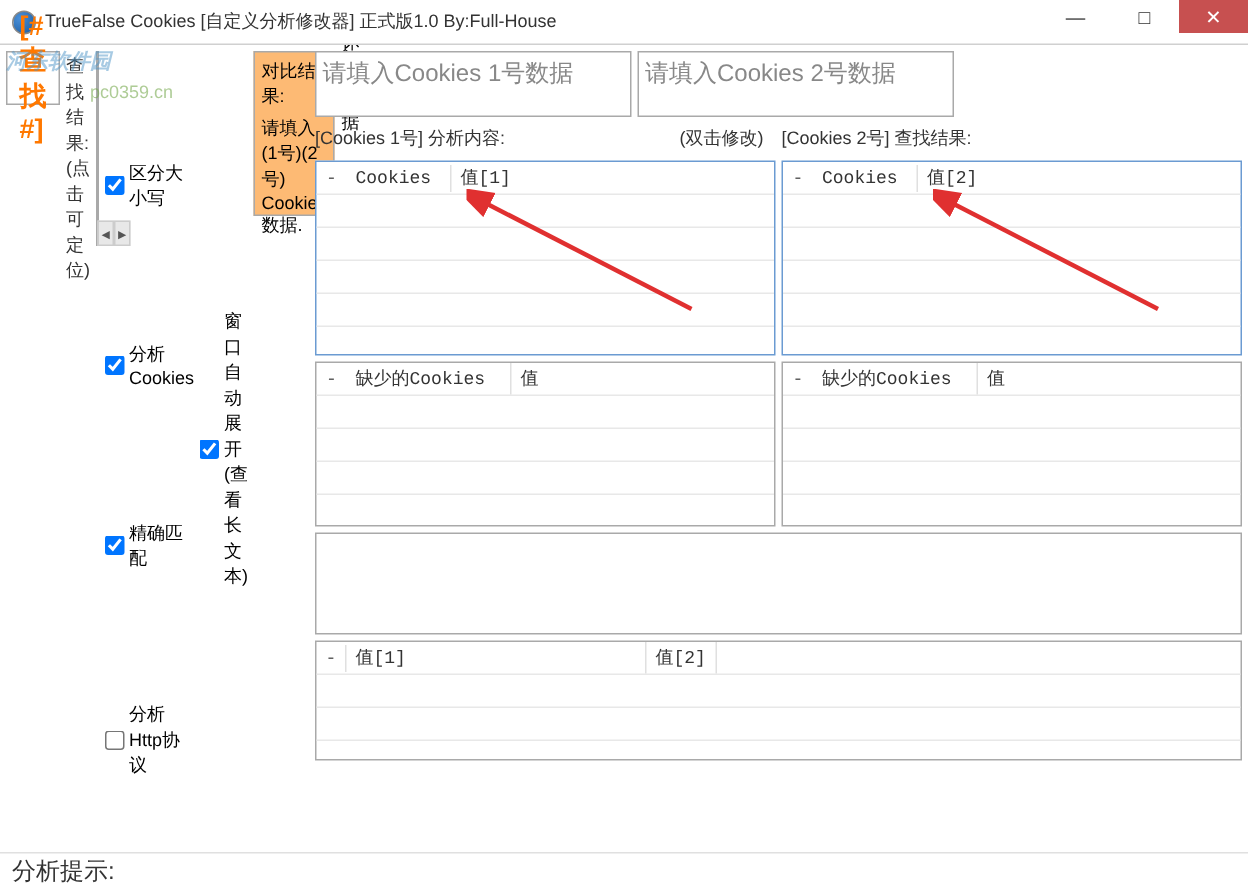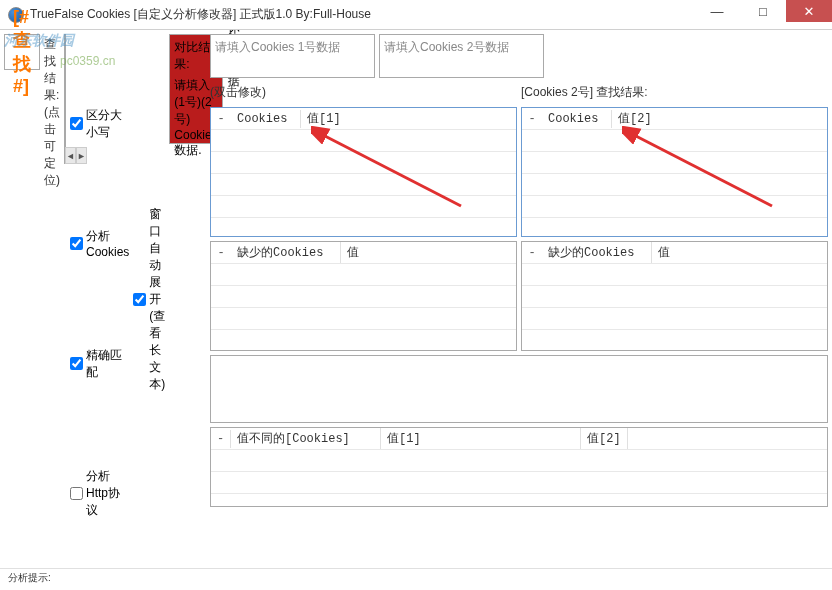--- a/index.html
+++ b/index.html
@@ -8,44 +8,44 @@
 .titlebar .icon { width: 16px; height: 16px; margin-right: 6px; border-radius: 50%; background: radial-gradient(circle at 30% 30%, #4a90d9, #1a5a9e); border: 1px solid #888; }
 .titlebar .title { color: #333; font-size: 12px; }
 .winbtns { position: absolute; right: 0; top: 0; display: flex; }
 .winbtn { width: 46px; height: 22px; display: flex; align-items: center; justify-content: center; font-size: 13px; color: #333; }
 .winbtn.close { background: #c75050; color: #fff; width: 46px; }
 .content { display: flex; height: calc(100% - 30px - 22px); padding: 4px; gap: 4px; }
 .leftcol { width: 202px; display: flex; flex-direction: row; gap: 4px; }
 .rightcol { flex: 1; display: flex; flex-direction: column; gap: 4px; }
 .row2col { display: flex; gap: 4px; }
 .row2col > div { flex: 1; }
-.textarea { border: 1px solid #a9a9a9; background: #fff; padding: 4px; font-size: 12px; color: #333; overflow: auto; resize: none; font-family: inherit; }
+.textarea { border: 1px solid #a9a9a9; background: #fff; padding: 4px; font-size: 16px; color: #333; overflow: auto; resize: none; font-family: inherit; }
 .textarea::placeholder { color: #888; }
 .grid { border: 1px solid #6b9bd2; background: #fff; position: relative; }
 .grid-row { display: flex; border-bottom: 1px solid #e8e8e8; height: 22px; align-items: center; }
 .grid-cell { padding: 2px 6px; font-size: 12px; color: #333; font-family: "Courier New", monospace; }
 .grid-expand { width: 20px; text-align: center; color: #555; }
 .grid2 { border: 1px solid #a9a9a9; background: #fff; }
 .grid2 .grid-row { border-bottom: 1px solid #e8e8e8; }
 .label { font-size: 12px; color: #333; padding: 2px 0; }
 .searchbox { height: 36px; border: 1px solid #a9a9a9; display: flex; align-items: center; padding: 0 8px; font-size: 18px; font-weight: bold; color: #ff7800; position: relative; }
 .results { flex: 1; border: 1px solid #a9a9a9; background: #fff; position: relative; }
 .results-scroll { position: absolute; bottom: 0; left: 0; right: 0; height: 17px; background: #f0f0f0; border-top: 1px solid #ddd; display: flex; }
 .scroll-arrow { width: 17px; height: 17px; background: #e8e8e8; border: 1px solid #ccc; display: flex; align-items: center; justify-content: center; font-size: 9px; color: #555; }
 .scroll-track { flex: 1; }
 .options { display: flex; flex-wrap: wrap; gap: 2px 8px; padding: 2px 0; margin-top: 28px; }
 .chk { display: flex; align-items: center; gap: 3px; font-size: 12px; }
 .chk input { width: 13px; height: 13px; }
 .seprow { display: flex; align-items: center; gap: 4px; font-size: 12px; padding: 2px 0; }
 .seprow input { width: 22px; height: 18px; border: 1px solid #a9a9a9; padding: 0 2px; font-size: 12px; }
-.compare { border: 1px solid #a9a9a9; background: #b91c1c; padding: 4px; font-size: 12px; height: 110px; }
+.compare { border: 1px solid #a9a9a9; background: #fdba74; padding: 4px; font-size: 12px; height: 110px; }
 .btnrow { display: flex; gap: 24px; margin-top: 4px; }
 .btn { flex: 1; height: 36px; border: 1px solid #a9a9a9; background: #f0f0f0; font-size: 12px; display: flex; align-items: center; justify-content: center; cursor: pointer; }
 .btn.bold { font-weight: bold; }
-.statusbar { height: 22px; padding: 2px 8px; font-size: 10px; color: #333; border-top: 1px solid #e0e0e0; }
+.statusbar { height: 22px; padding: 2px 8px; font-size: 16px; color: #333; border-top: 1px solid #e0e0e0; }
 .watermark { position: absolute; top: 32px; left: 4px; font-size: 14px; color: rgba(80,150,200,0.5); font-style: italic; pointer-events: none; z-index: 100; font-weight: bold; }
 .watermark2 { position: absolute; top: 54px; left: 60px; font-size: 12px; color: rgba(120,170,80,0.6); pointer-events: none; z-index: 100; }
 .arrow { position: absolute; pointer-events: none; z-index: 50; }
 .arrow svg { display: block; }
 .gridh { border-right: 1px solid #e0e0e0; }
 .diffgrid .grid-cell { border-right: 1px solid #e0e0e0; }
 </style>
 </head>
 <body>
 
@@ -108,20 +108,21 @@
 
   <div class="rightcol">
 
     <div class="row2col" style="height:44px">
       <textarea class="textarea" placeholder="请填入Cookies 1号数据" style=""></textarea>
       <textarea class="textarea" placeholder="请填入Cookies 2号数据" style=""></textarea>
     </div>
 
     <div class="row2col">
       <div class="label" style="display:flex;justify-content:space-between">
+        <span>[Cookies 1号] 分析内容:</span>
         <span style="padding-right:8px">(双击修改)</span>
       </div>
       <div class="label">[Cookies 2号] 查找结果:</div>
     </div>
 
     <div class="row2col" style="height:130px;position:relative">
       <div class="grid">
         <div class="grid-row">
           <div class="grid-cell grid-expand">-</div>
           <div class="grid-cell gridh" style="width:70px">Cookies</div>
@@ -186,21 +187,20 @@
         <div class="grid-row"></div>
         <div class="grid-row"></div>
       </div>
     </div>
 
     <textarea class="textarea" style="height: 68px;"></textarea>
 
     <div class="grid2 diffgrid" style="height:80px">
       <div class="grid-row">
         <div class="grid-cell grid-expand">-</div>
-        <div class="grid-cell" style="width:150px">值不同的[Cookies]</div>
         <div class="grid-cell" style="width:200px">值[1]</div>
         <div class="grid-cell">值[2]</div>
       </div>
       <div class="grid-row"></div>
       <div class="grid-row"></div>
     </div>
 
   </div>
 </div>
 

